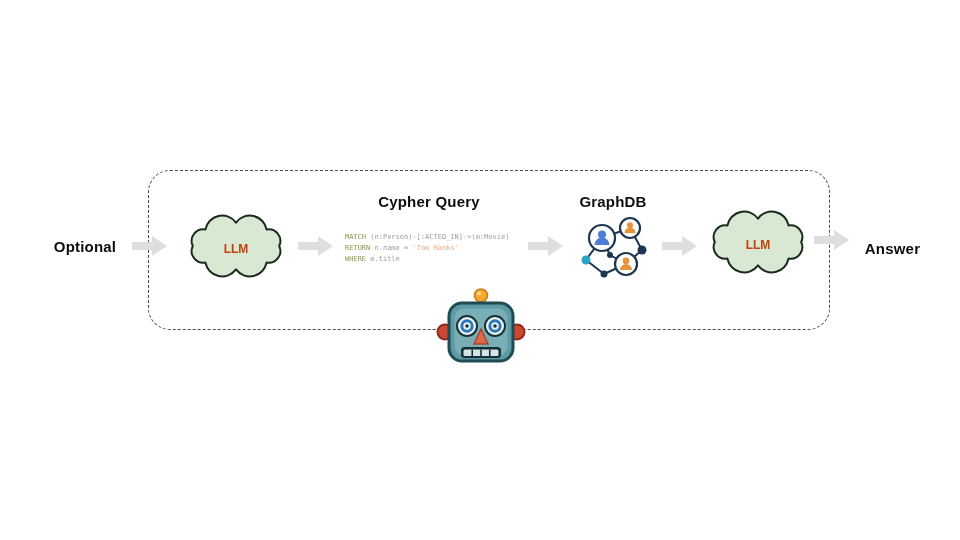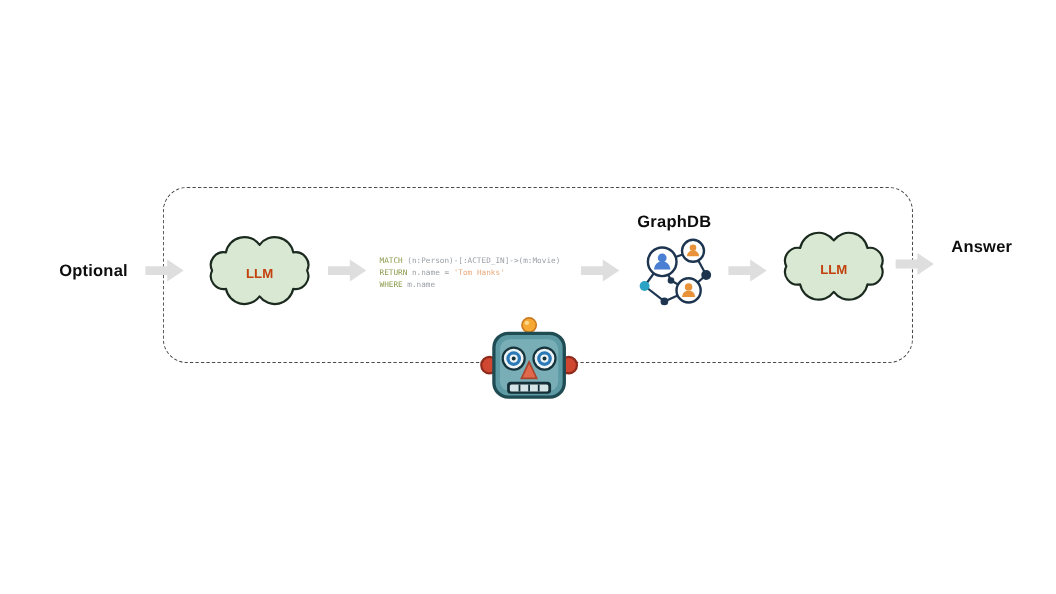--- a/index.html
+++ b/index.html
@@ -9,21 +9,21 @@
   }
   .dashed-box{
     position:absolute;left:148px;top:170px;width:682px;height:160px;
     border:1.5px dashed #4a4a4a;border-radius:22px;box-sizing:border-box;
   }
   .label{
     position:absolute;font-weight:700;font-size:15px;text-align:center;color:#0d0d0d;
     letter-spacing:.2px;
   }
   .question{left:30px;top:238px;width:110px;}
-  .answer{left:845px;top:216px;width:95px;}
+  .answer{left:845px;top:240px;width:95px;}
   .cypher-title{left:343px;top:193px;width:172px;}
   .graphdb-title{left:568px;top:193px;width:90px;}
   .agent-caption{left:320px;top:386px;width:320px;}
   .arrow{position:absolute;width:36px;height:22px;}
   .a1{left:132px;top:235px;}
   .a2{left:298px;top:235px;}
   .a3{left:528px;top:235px;}
   .a4{left:662px;top:235px;}
   .a5{left:814px;top:229px;}
   .cloud{position:absolute;width:108px;height:74px;}
@@ -70,24 +70,25 @@
                A 19 19 0 0 1 26 56.4
                A 13 13 0 0 1 12 38 Z" fill="#d8e8d2" stroke="#1b2a1f" stroke-width="2.2" stroke-linejoin="round"></path>
     </svg>
     <div class="cloud-label">LLM</div>
   </div>
 
   <svg class="arrow a2" viewBox="0 0 36 22">
     <polygon points="0,7 20,7 20,1 35,11 20,21 20,15 0,15" fill="#dedede"></polygon>
   </svg>
 
+  <div class="label cypher-title">Cypher Query</div>
   <div class="code">
     <div class="code-line"><span class="kw">MATCH</span><span class="txt"> (n:Person)-[:ACTED_IN]-&gt;(m:Movie)</span></div>
     <div class="code-line"><span class="kw">RETURN</span><span class="txt"> n.name = </span><span class="str">'Tom Hanks'</span></div>
-    <div class="code-line"><span class="kw">WHERE</span><span class="txt"> m.name</span></div>
+    <div class="code-line"><span class="kw">WHERE</span><span class="txt"> m.title</span></div>
   </div>
 
   <svg class="arrow a3" viewBox="0 0 36 22">
     <polygon points="0,7 20,7 20,1 35,11 20,21 20,15 0,15" fill="#dedede"></polygon>
   </svg>
 
   <div class="label graphdb-title">GraphDB</div>
   <svg class="graph-icon" viewBox="0 0 72 72">
     <g stroke="#1e3550" stroke-width="2">
       <line x1="26" y1="28" x2="54" y2="18"></line>

